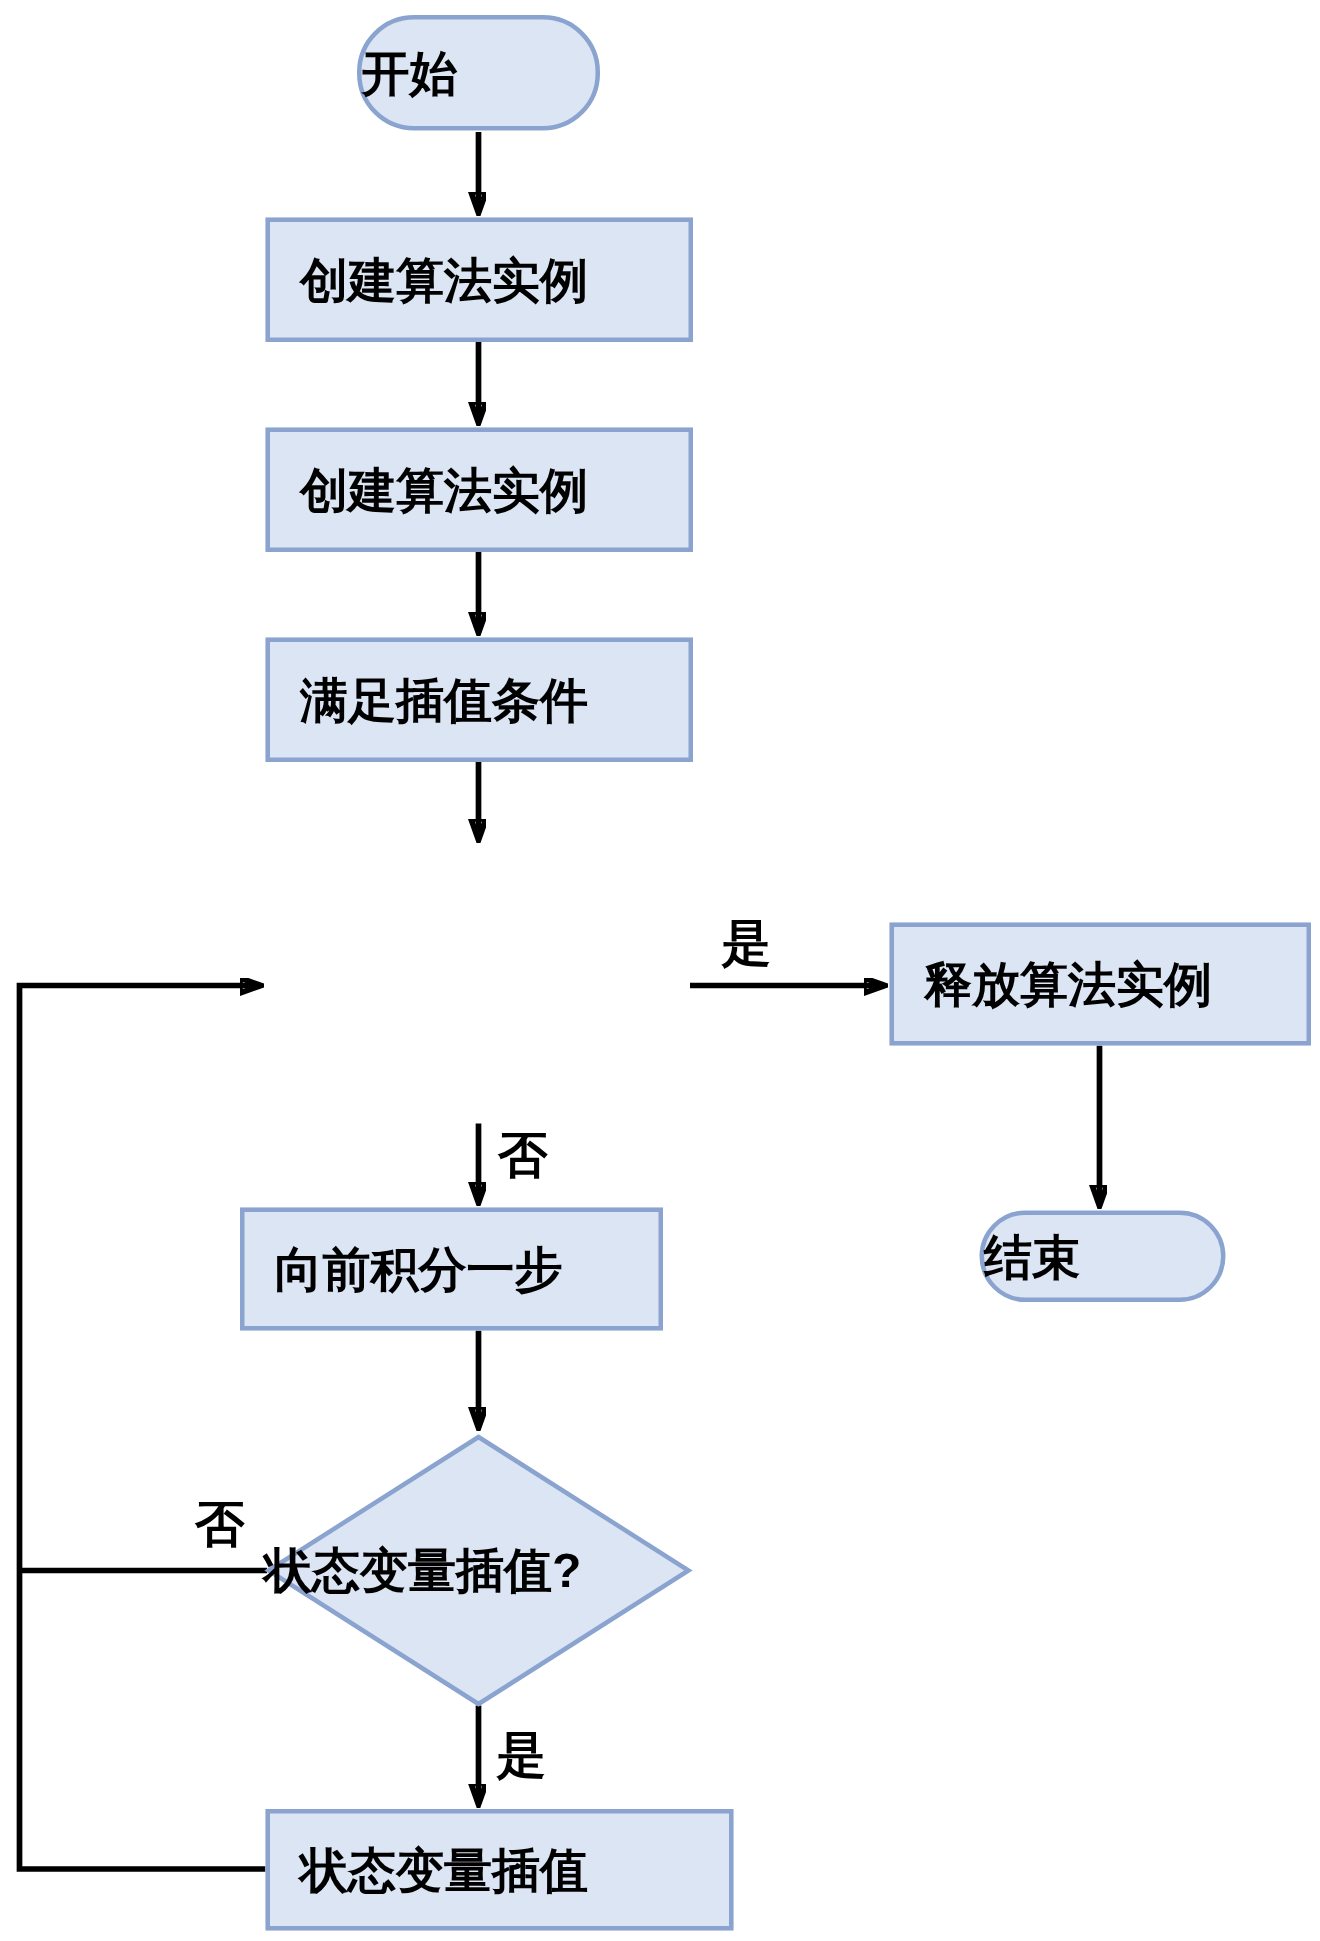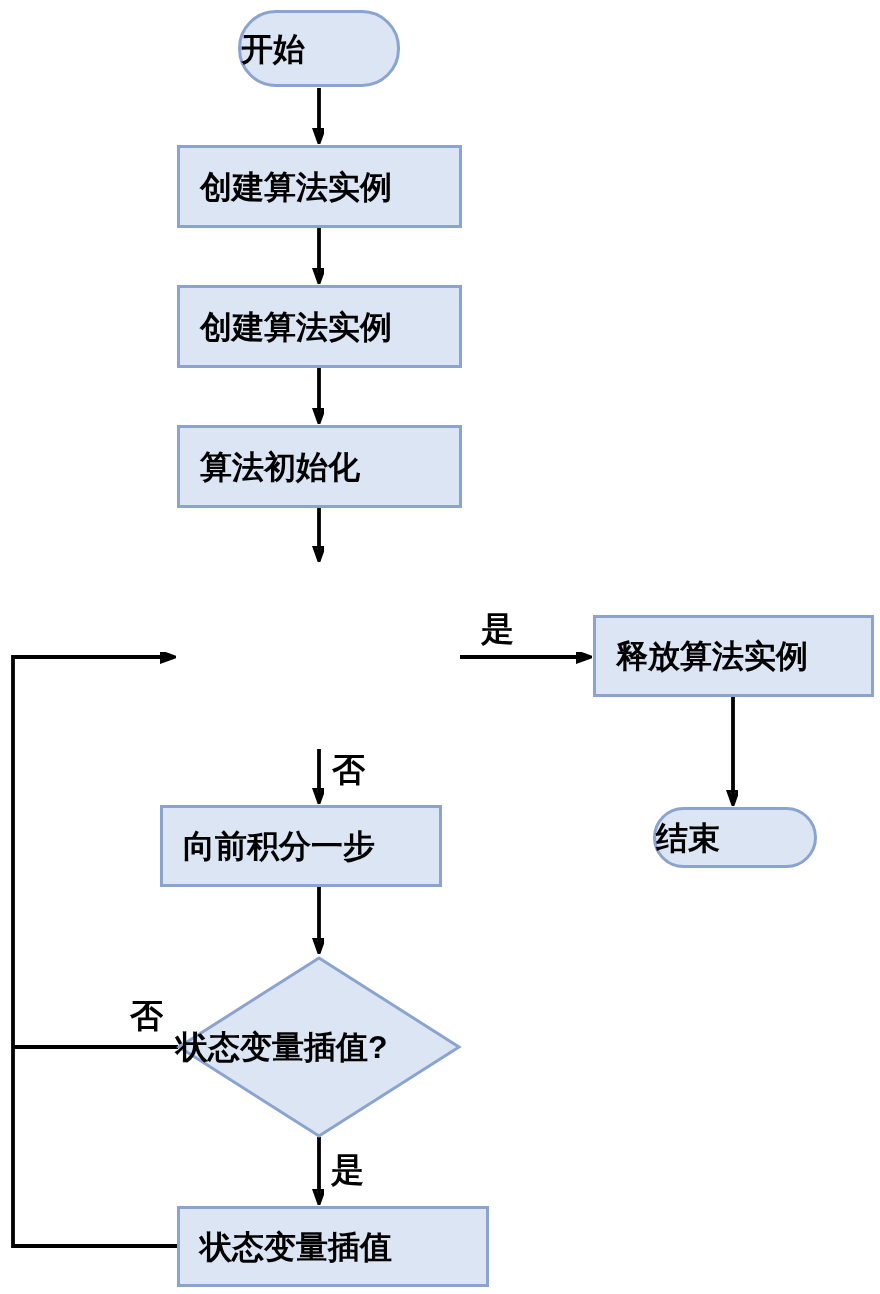--- a/index.html
+++ b/index.html
@@ -57,21 +57,21 @@
 
   <div class="node process" style="left:177px;top:145px;width:285px;height:83px">
     <span class="node-label">创建算法实例</span>
   </div>
 
   <div class="node process" style="left:177px;top:285px;width:285px;height:83px">
     <span class="node-label">创建算法实例</span>
   </div>
 
   <div class="node process" style="left:177px;top:425px;width:285px;height:83px">
-    <span class="node-label">算法初始化</span>
+    <span class="node-label">满足插值条件</span>
   </div>
 
 
   <div class="node process" style="left:593px;top:615px;width:281px;height:82px">
     <span class="node-label">释放算法实例</span>
   </div>
 
   <div class="node terminator" style="left:653px;top:807px;width:164px;height:61px">
     <span class="node-label">结束</span>
   </div>

